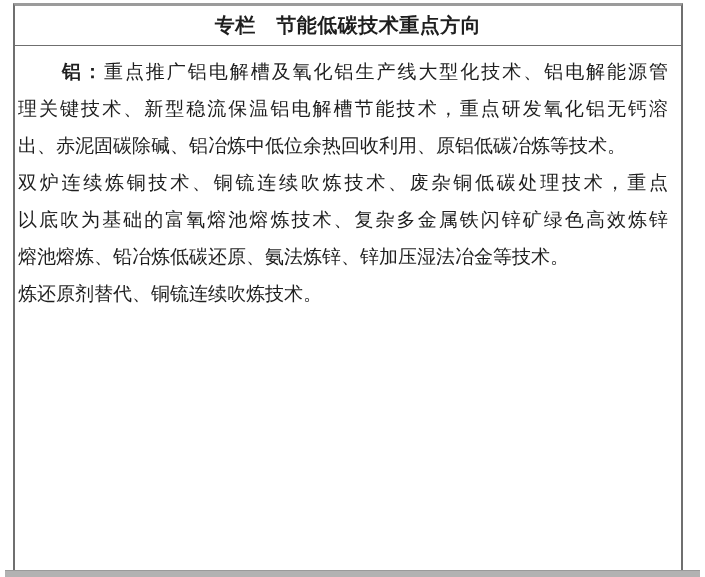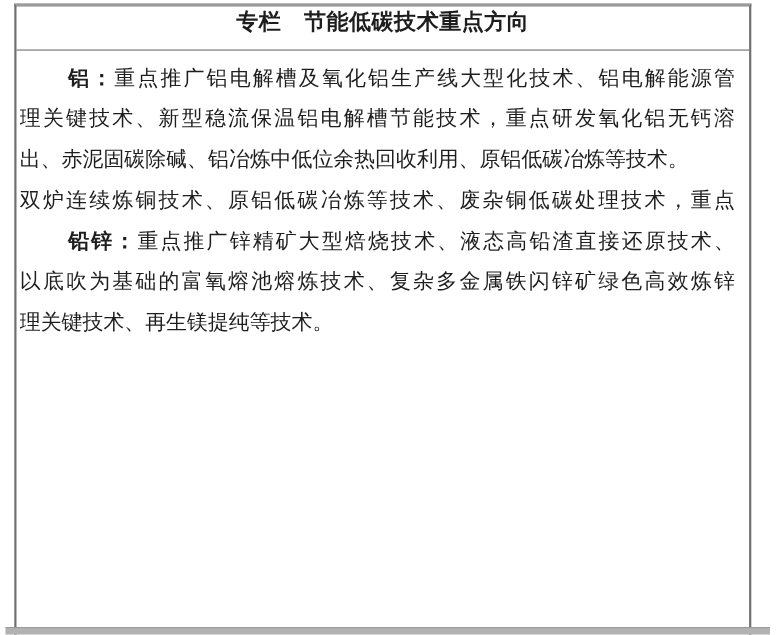--- a/index.html
+++ b/index.html
@@ -21,20 +21,21 @@
     background: var(--background, #ffffff);
     border-left: 2px solid var(--border, #6f6f6f);
     border-right: 2px solid var(--border, #8d8d8d);
     border-top: 3px solid var(--border-top, #9b9b9b);
     border-bottom: none;
   }
   .title-row {
     height: 39px;
     border-bottom: 1px solid var(--border, #6f6f6f);
     display: flex;
+    align-items: center;
     justify-content: center;
   }
   .title {
     font-size: 20px;
     font-weight: bold;
     color: var(--text, #1e1e1e);
     letter-spacing: 0.5px;
     white-space: pre;
   }
   .box-body {
@@ -79,24 +80,24 @@
   <div class="title-row">
     <span class="title">专栏　节能低碳技术重点方向</span>
   </div>
 
   <div class="box-body">
 
     <div class="line indent"><span class="label">铝：</span><span>重点推广铝电解槽及氧化铝生产线大型化技术、铝电解能源管</span></div>
     <div class="line">理关键技术、新型稳流保温铝电解槽节能技术，重点研发氧化铝无钙溶</div>
     <div class="line pend">出、赤泥固碳除碱、铝冶炼中低位余热回收利用、原铝低碳冶炼等技术。</div>
 
-    <div class="line">双炉连续炼铜技术、原铝低碳冶炼等技术、废杂铜低碳处理技术，重点</div>
+    <div class="line">双炉连续炼铜技术、铜锍连续吹炼技术、废杂铜低碳处理技术，重点</div>
 
-    <div class="line indent"><span class="label">铅锌：</span><span>重点推广锌精矿大型焙烧技术、液态高铅渣直接还原技术、</span></div>
     <div class="line">以底吹为基础的富氧熔池熔炼技术、复杂多金属铁闪锌矿绿色高效炼锌</div>
+    <div class="line pend">熔池熔炼、铅冶炼低碳还原、氨法炼锌、锌加压湿法冶金等技术。</div>
 
-    <div class="line pend">理关键技术、再生镁提纯等技术。</div>
+    <div class="line pend">炼还原剂替代、铜锍连续吹炼技术。</div>
 
 
   </div>
 </div>
 
 <div class="edge-bar"></div>
 
 </body></html>

